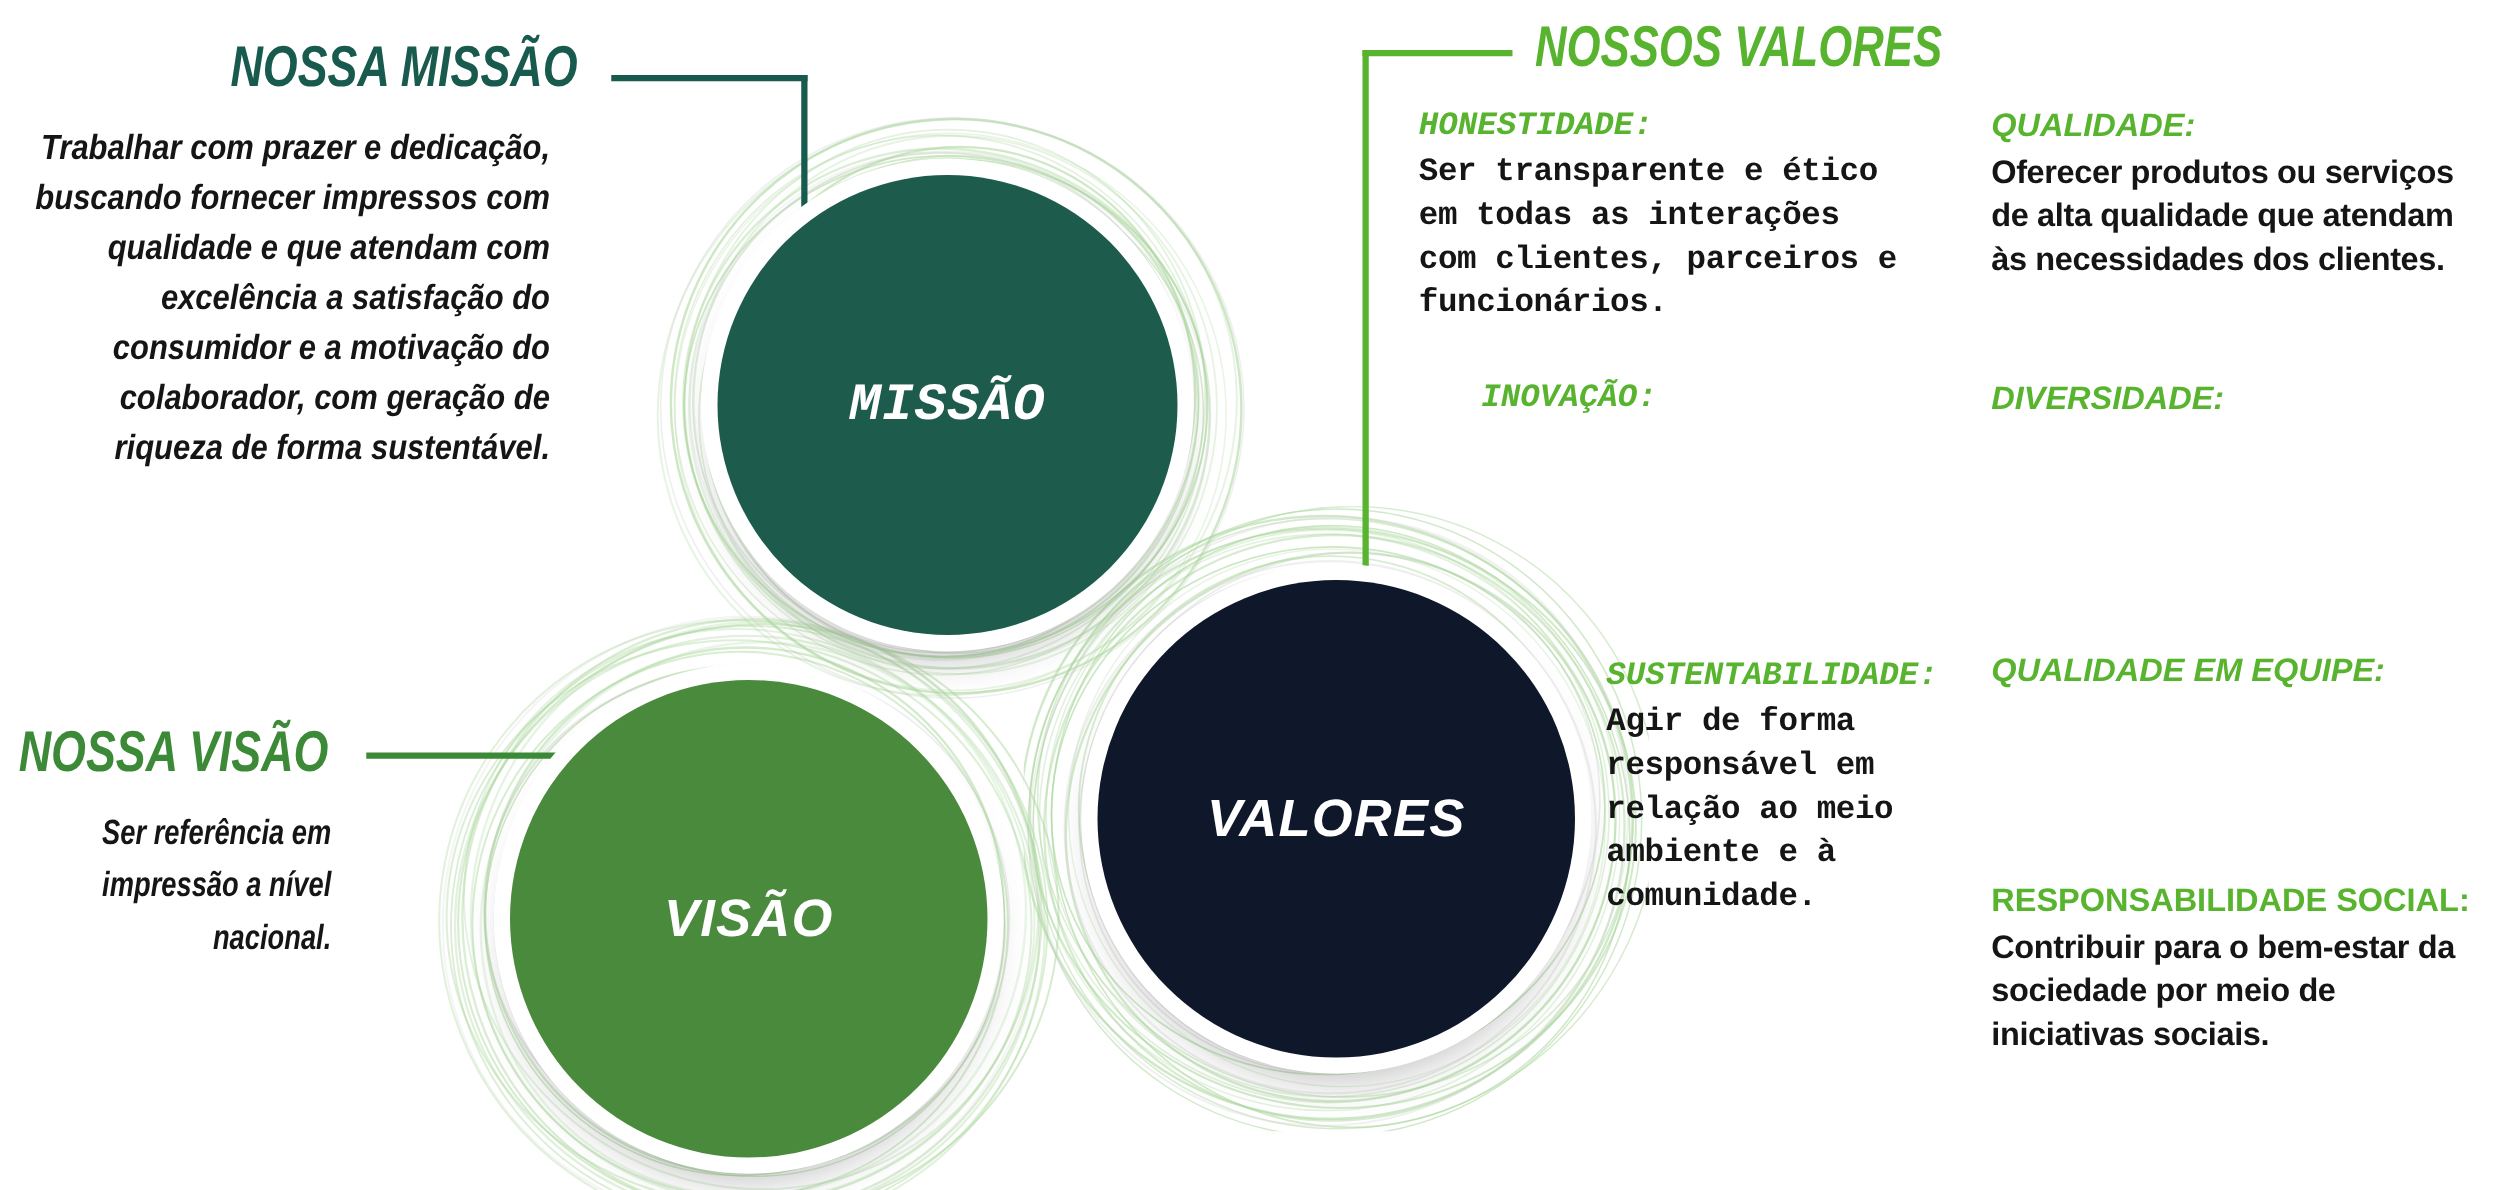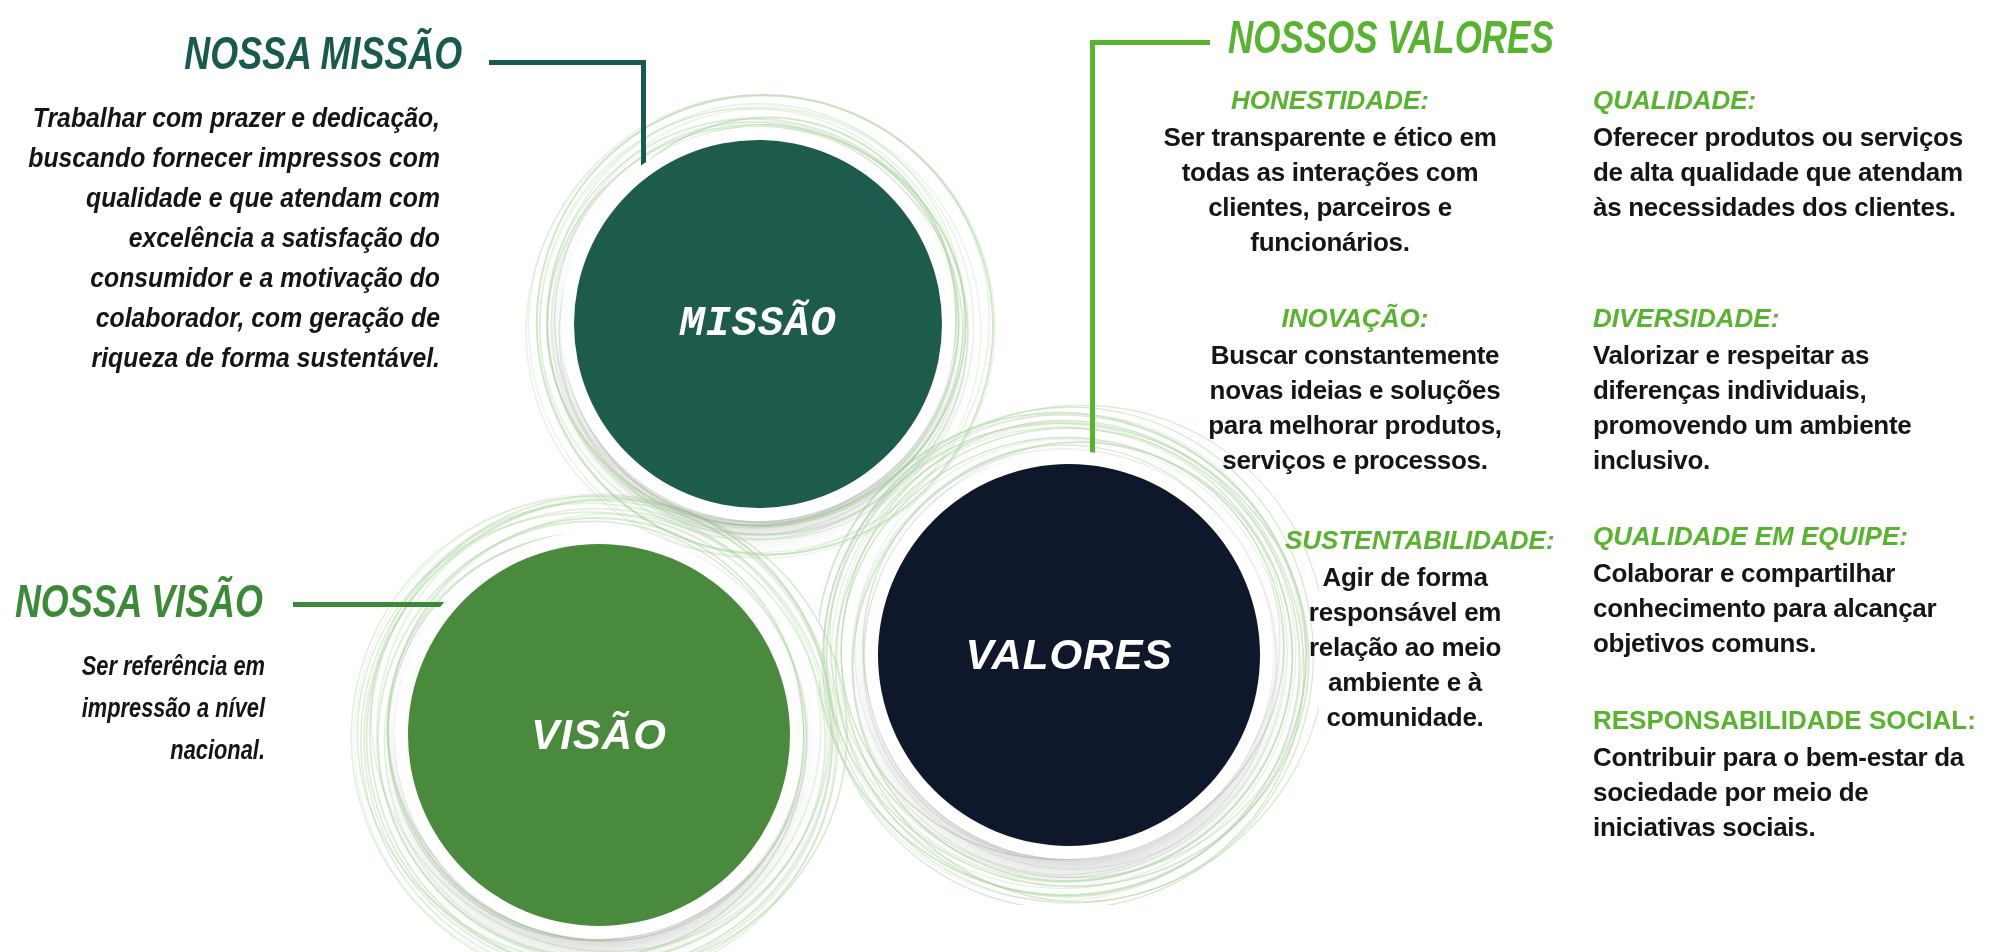--- a/index.html
+++ b/index.html
@@ -24,21 +24,21 @@
   .para{font-weight:bold;font-style:italic;color:#151515;text-align:right;}
   .mission-para{font-size:28px;line-height:40px;}
   .vision-para{font-size:28px;line-height:42px;}
 
   .vcol-section{position:absolute;z-index:3;}
   .v-heading{font-weight:bold;font-style:italic;font-size:26px;line-height:32px;
              color:#58b32f;white-space:nowrap;margin-bottom:4px;}
   .v-heading.upright{font-style:normal;}
   .v-body{font-weight:bold;font-size:26px;line-height:35px;color:#151515;
           letter-spacing:-0.3px;}
-  .col-right-align{text-align:center;}
+  .col-right-align{text-align:left;font-family:Liberation Mono, monospace;}
   .col-right-align .v-body{margin-left:auto;}
   .col-left-align{text-align:left;}
 
   
   .c-mission{background:#185a4d;}
   .c-vision{background:#3c8a37;}
   .c-values{background:#58b32f;}
 </style>
 </head>
 <body>
@@ -134,41 +134,38 @@
 
   <div class="txt big-title sq-l" style="left:1228px;top:14px;font-size:46px;color:#58b32f;">NOSSOS VALORES</div>
 
   <div class="vcol-section col-right-align" style="right:475px;top:84px;width:390px;">
     <div class="v-heading">HONESTIDADE:</div>
     <div class="v-body">Ser transparente e ético em todas as interações com clientes, parceiros e funcionários.</div>
   </div>
 
   <div class="vcol-section col-right-align" style="right:475px;top:302px;width:340px;">
     <div class="v-heading">INOVAÇÃO:</div>
-    <div class="v-body">Buscar constantemente novas ideias e soluções para melhorar produtos, serviços e processos.</div>
   </div>
 
   <div class="vcol-section col-left-align" style="left:1593px;top:84px;width:380px;">
     <div class="v-heading">QUALIDADE:</div>
     <div class="v-body">Oferecer produtos ou serviços de alta qualidade que atendam às necessidades dos clientes.</div>
   </div>
 
   <div class="vcol-section col-right-align" style="right:475px;top:524px;width:240px;">
     <div class="v-heading">SUSTENTABILIDADE:</div>
     <div class="v-body">Agir de forma responsável em relação ao meio ambiente e à comunidade.</div>
   </div>
 
   <div class="vcol-section col-left-align" style="left:1593px;top:302px;width:380px;">
     <div class="v-heading">DIVERSIDADE:</div>
-    <div class="v-body">Valorizar e respeitar as diferenças individuais, promovendo um ambiente inclusivo.</div>
   </div>
 
   <div class="vcol-section col-left-align" style="left:1593px;top:520px;width:370px;">
     <div class="v-heading">QUALIDADE EM EQUIPE:</div>
-    <div class="v-body">Colaborar e compartilhar conhecimento para alcançar objetivos comuns.</div>
   </div>
 
   <div class="vcol-section col-left-align" style="left:1593px;top:704px;width:380px;">
     <div class="v-heading upright">RESPONSABILIDADE SOCIAL:</div>
     <div class="v-body">Contribuir para o bem-estar da sociedade por meio de iniciativas sociais.</div>
   </div>
 
 </div>
 
 </body></html>

